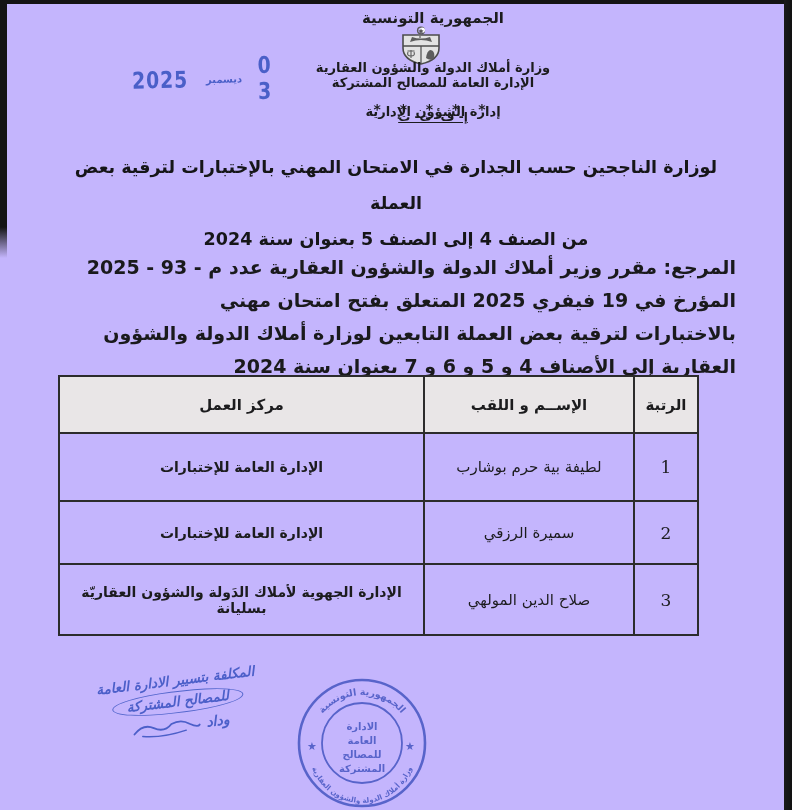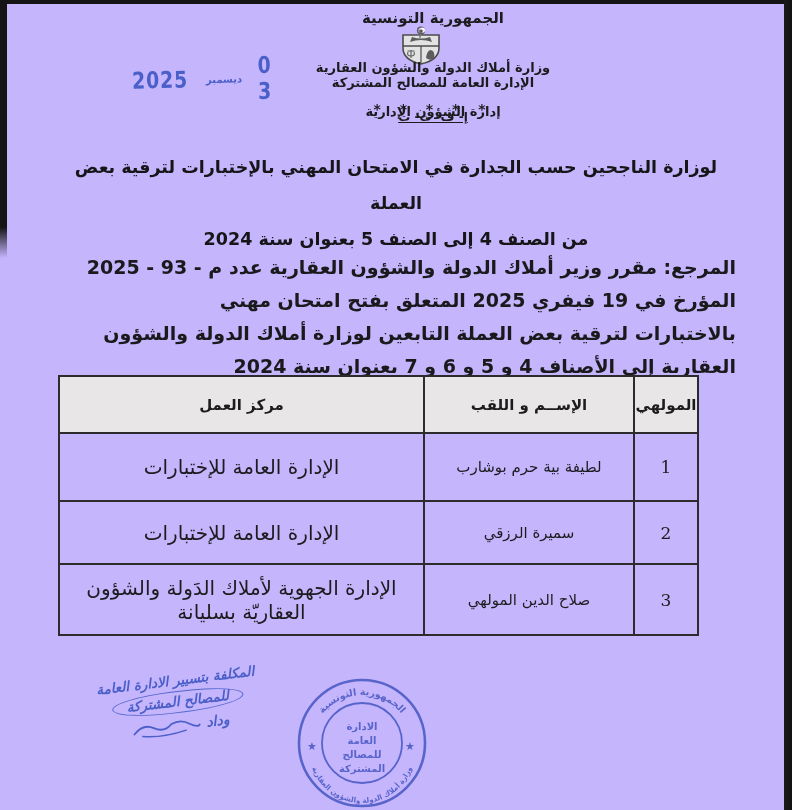--- a/index.html
+++ b/index.html
@@ -47,21 +47,21 @@
   table.results{
     position:absolute;left:58px;top:375px;border-collapse:collapse;
     direction:rtl;table-layout:fixed;
   }
   table.results th,table.results td{
     border:2px solid #2c2c2c;text-align:center;vertical-align:middle;padding:0 0;
   }
   table.results th{background:#e9e6e7;font-size:15px;font-weight:bold;height:55px;}
   td.rank{font-family:"DejaVu Serif", serif;font-size:17px;font-weight:normal;}
   td.name{font-size:15px;font-weight:500;}
-  td.work{font-size:20px;font-weight:normal;margin-top:14px;}
+  td.work{font-size:14px;font-weight:bold;margin-top:14px;}
   tr.r1 td{height:66px;} tr.r2 td{height:61px;} tr.r3 td{height:69px;}
 
   
   .signature{position:absolute;left:48px;top:672px;width:260px;direction:rtl;
     text-align:center;color:#4c5fc9;transform:rotate(-7deg);
     font-style:italic;font-weight:bold;}
   .signature .s1{font-size:13.5px;}
   .signature .s2{display:inline-block;margin-top:3px;font-size:13.5px;
     border:1.6px solid #5366cc;border-radius:50% / 55%;padding:1px 14px 3px;}
   .signature .s3{margin-top:4px;font-size:14px;position:relative;}
@@ -119,21 +119,21 @@
   </div>
 
   <table class="results">
     <colgroup>
         <col style="width:64px">
         <col style="width:210px">
         <col style="width:365px">
       </colgroup>
     <tbody>
         <tr>
-      <th>المولهي</th>
+      <th>الرتبة</th>
       <th>الإســم و اللقب</th>
       <th>مركز العمل</th>
     </tr>
     <tr class="r1">
       <td class="rank">1</td>
       <td class="name">لطيفة بية حرم بوشارب</td>
       <td class="work">الإدارة العامة للإختبارات</td>
     </tr>
     <tr class="r2">
       <td class="rank">2</td>

